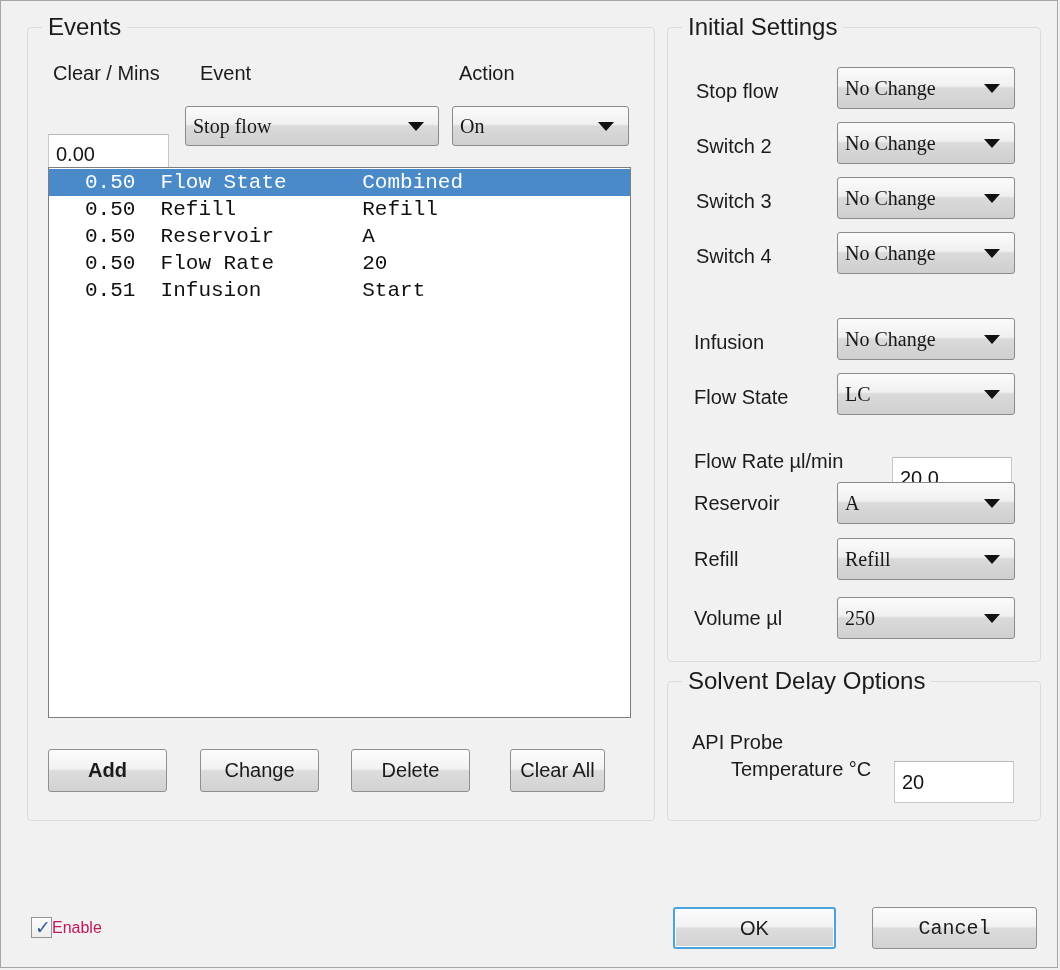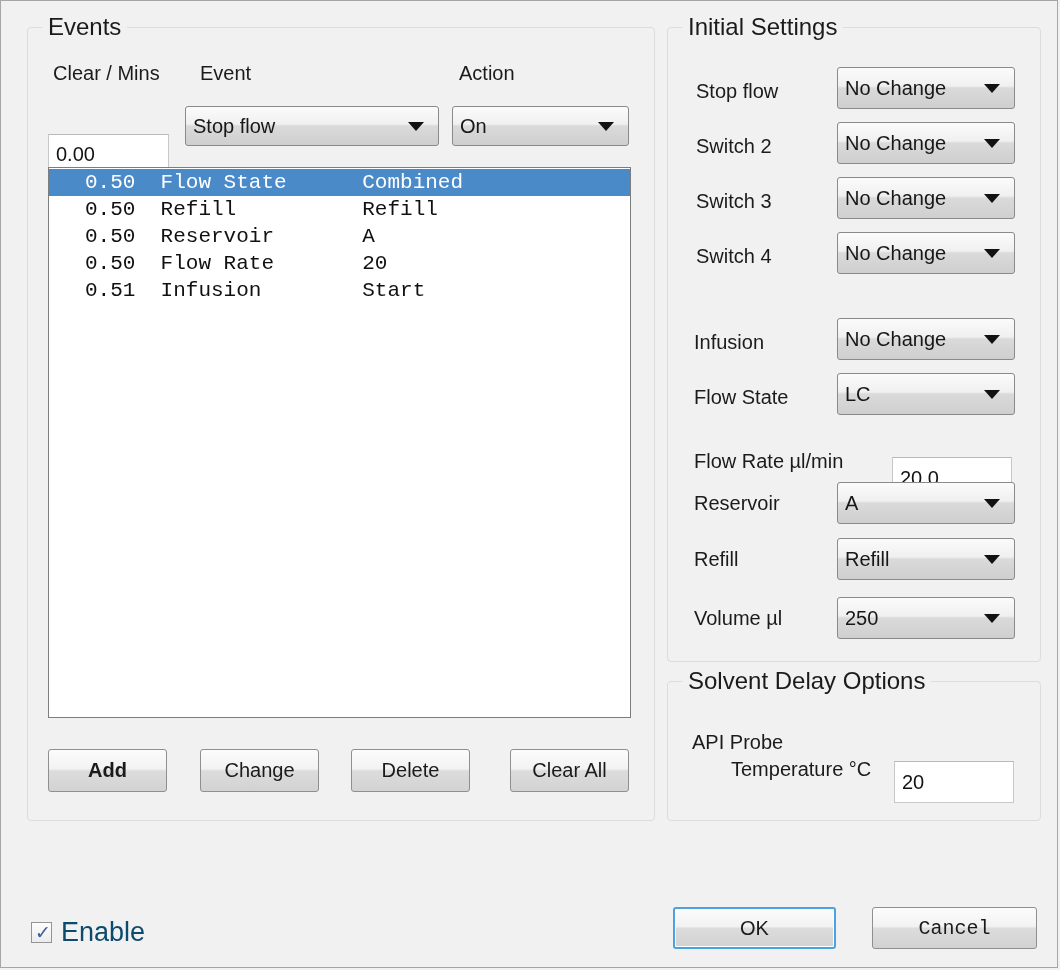--- a/index.html
+++ b/index.html
@@ -78,20 +78,21 @@
     box-sizing: border-box;
     border: 1px solid #8a8a8a;
     border-radius: 3px;
     background: linear-gradient(to bottom, #fbfbfb 0%, #f0f0f0 45%, #dadada 50%, #cfcfcf 100%);
     display: flex;
     align-items: center;
     font-size: 20px;
     color: #171717;
     padding-left: 7px;
     cursor: default;
+    font-family: Liberation Serif, serif;
   }
   .combo .combo-text {
     flex: 1 1 auto;
     overflow: hidden;
     white-space: nowrap;
   }
   .combo .arrow {
     flex: 0 0 auto;
     width: 0; height: 0;
     margin-right: 14px;
@@ -167,23 +168,22 @@
   }
   #enable-check .box .tick {
     position: absolute;
     left: 3px; top: -1px;
     color: #3a5c9b;
     font-size: 19px;
     line-height: 21px;
     font-family: "DejaVu Sans", sans-serif;
   }
   #enable-check .cb-label {
-    font-size: 27px;
-    color: #0c4a6e;
-    margin-left: 9px;
+    font-size: 16px;
+    color: #be185d;
     white-space: nowrap;
   }
 </style>
 </head>
 <body>
 
 <div class="dialog">
 
   <div class="groupbox" id="events-group">
     <div class="gb-title">Events</div>
@@ -209,21 +209,21 @@
       <div class="list-row selected"><span class="col-time">0.50</span><span class="col-event"> Flow State</span><span class="col-action">Combined</span></div>
       <div class="list-row"><span class="col-time">0.50</span><span class="col-event"> Refill</span><span class="col-action">Refill</span></div>
       <div class="list-row"><span class="col-time">0.50</span><span class="col-event"> Reservoir</span><span class="col-action">A</span></div>
       <div class="list-row"><span class="col-time">0.50</span><span class="col-event"> Flow Rate</span><span class="col-action">20</span></div>
       <div class="list-row"><span class="col-time">0.51</span><span class="col-event"> Infusion</span><span class="col-action">Start</span></div>
     </div>
 
   <div class="button" style="left:47px;  top:748px; width:119px; height:43px;font-weight:bold;">Add</div>
   <div class="button" style="left:199px; top:748px; width:119px; height:43px;">Change</div>
   <div class="button" style="left:350px; top:748px; width:119px; height:43px;">Delete</div>
-  <div class="button" style="left:509px; top:748px; width:119px; height:43px;">Clear All</div>
+  <div class="button" style="left:509px; top:748px; width:95px; height:43px;">Clear All</div>
 
   <div class="groupbox" id="initial-group">
     <div class="gb-title">Initial Settings</div>
   </div>
 
   <div class="lbl" style="left:695px; top:78px;">Stop flow</div>
   <div class="combo" style="left:836px; top:66px; width:178px; height:42px;">
     <span class="combo-text">No Change</span>
     <span class="arrow"></span>
   </div>

